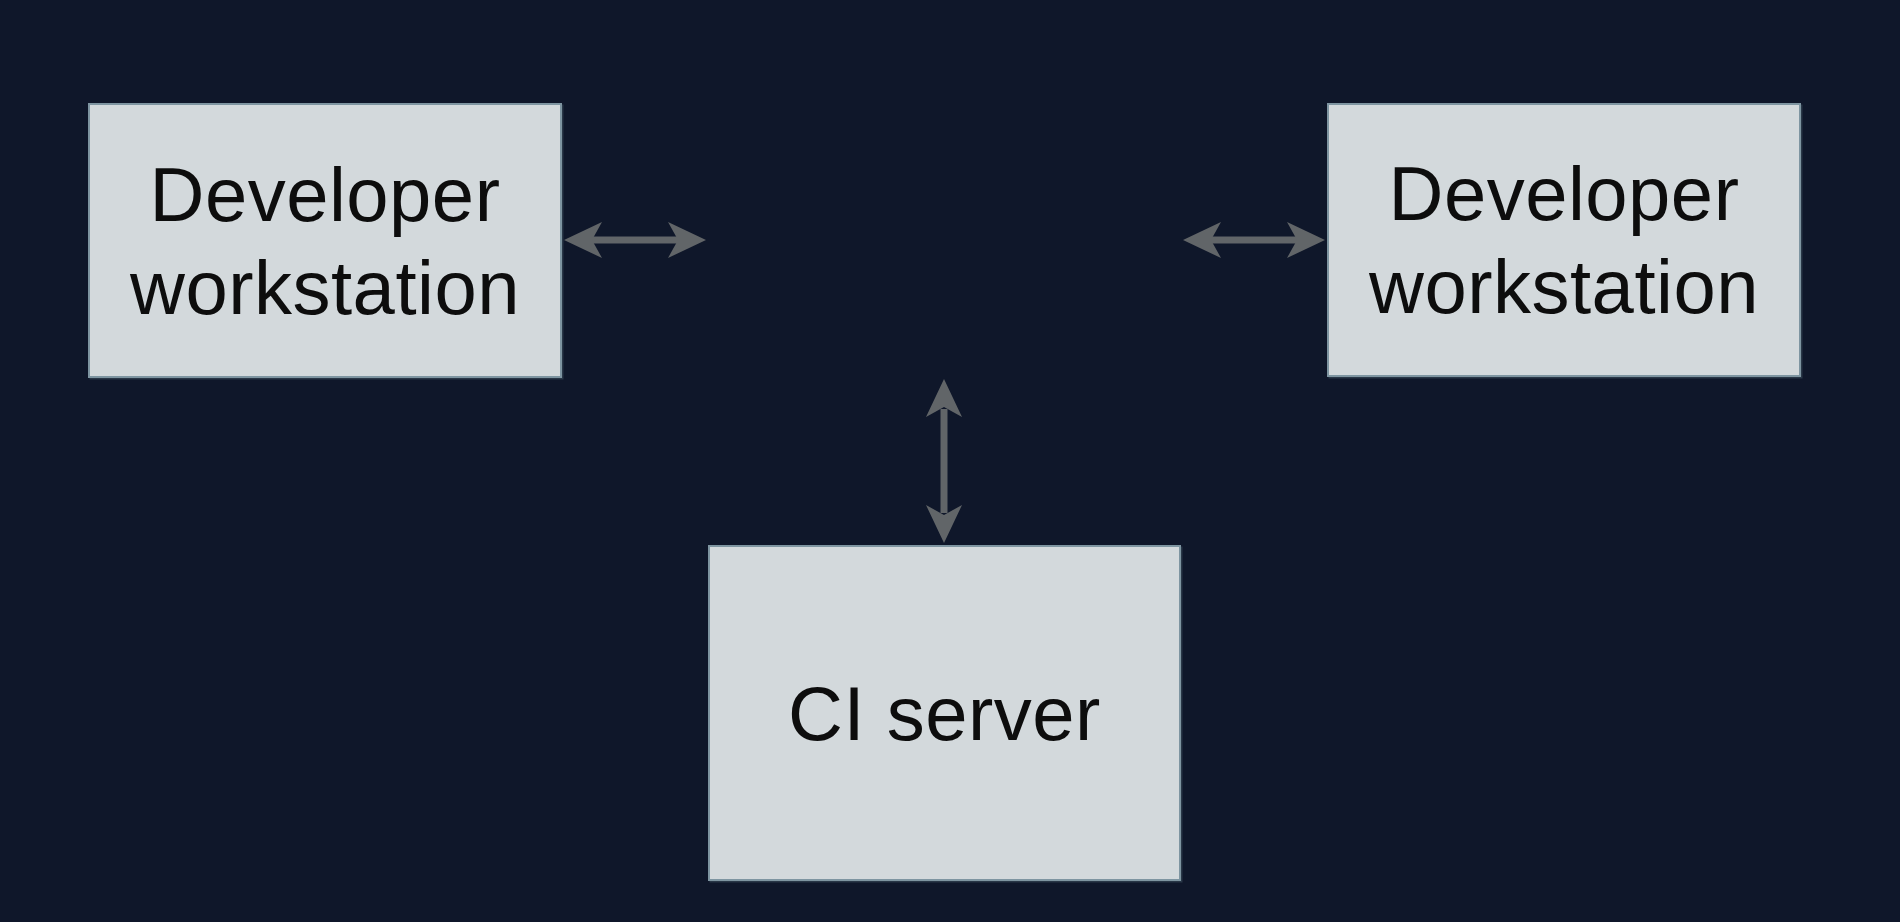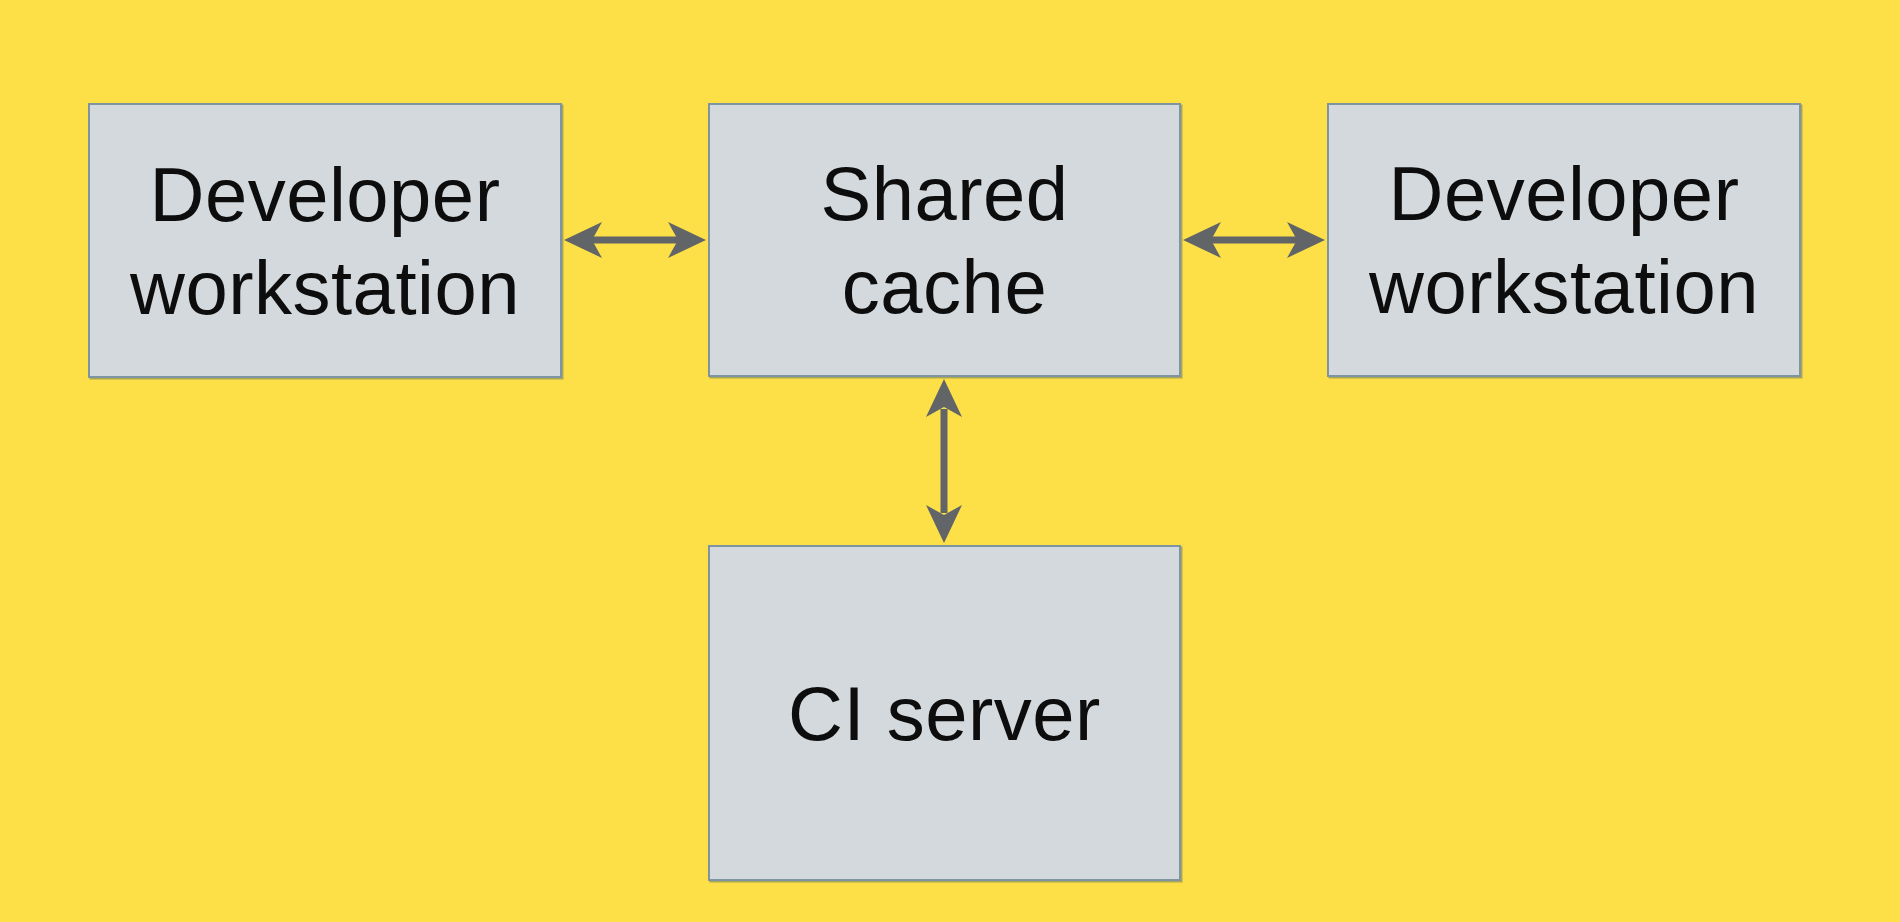--- a/index.html
+++ b/index.html
@@ -4,21 +4,21 @@
 <style>
   html, body {
     margin: 0;
     padding: 0;
     background: #ffffff;
   }
   .canvas {
     position: relative;
     width: 1900px;
     height: 922px;
-    background: #fde047;
+    background: #0f172a;
     font-family: "Liberation Sans", sans-serif;
     overflow: hidden;
   }
   .node {
     position: absolute;
     box-sizing: border-box;
     background: #d3d9dc;
     border: 2px solid #7e95a1;
     box-shadow: 1.5px 1.5px 0 rgba(74, 96, 107, 0.45);
     display: flex;
@@ -51,24 +51,20 @@
 </head>
 <body>
 
 <div class="canvas">
 
   <div class="node" id="node-dev-left">
     <span class="label-line">Developer</span>
     <span class="label-line">workstation</span>
   </div>
 
-  <div class="node" id="node-cache">
-    <span class="label-line">Shared</span>
-    <span class="label-line">cache</span>
-  </div>
 
   <div class="node" id="node-dev-right">
     <span class="label-line">Developer</span>
     <span class="label-line">workstation</span>
   </div>
 
   <div class="node" id="node-ci">
     <span class="label-line">CI server</span>
   </div>
 

